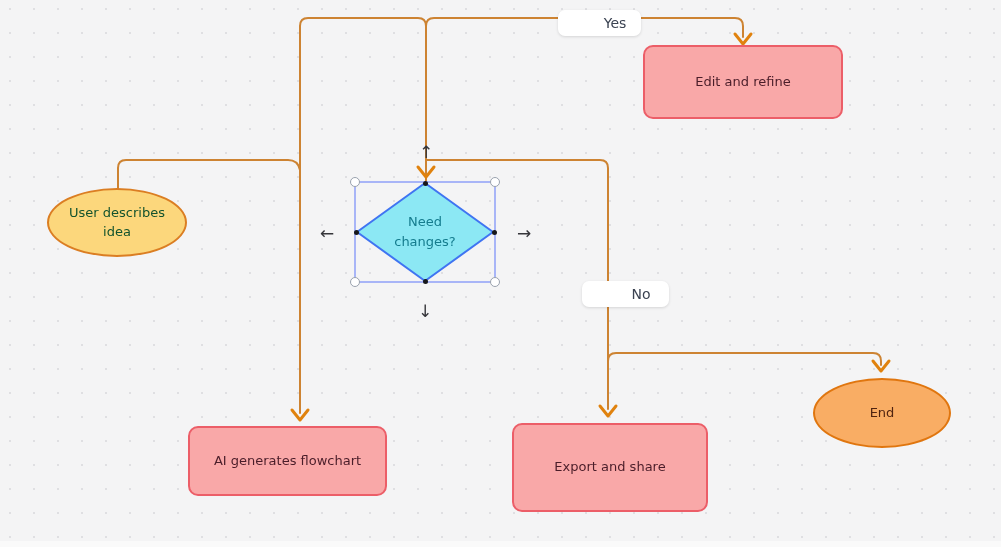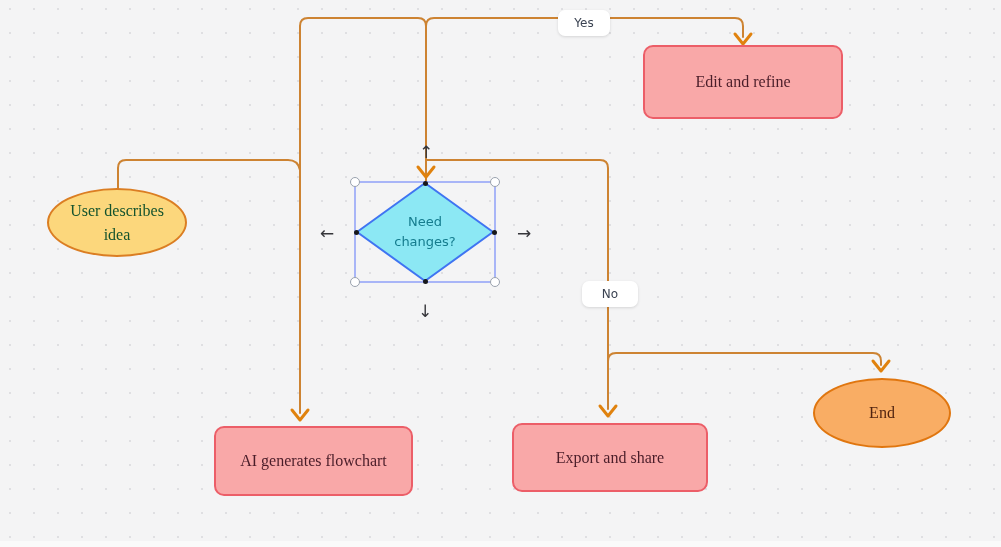--- a/index.html
+++ b/index.html
@@ -10,33 +10,33 @@
     background-image:radial-gradient(#dfdfe2 1.1px, transparent 1.2px);
     background-size:24px 24px;
     background-position:22px 21px;
   }
   .bottom-strip{position:absolute;left:0;bottom:0;width:100%;height:6px;background:#fafafa;}
   svg.edges{position:absolute;left:0;top:0;width:1001px;height:547px;pointer-events:none;}
   svg.edges path{pointer-events:stroke;}
 
   .node{position:absolute;display:flex;align-items:center;justify-content:center;
         box-sizing:border-box;text-align:center;cursor:pointer;}
-  .node .node-label{font-size:16px;line-height:1.45;font-family:Liberation Serif, serif;}
+  .node .node-label{font-size:13px;line-height:1.45;}
 
   .ellipse{border-radius:50%;}
   #n-user{left:47px;top:188px;width:140px;height:69px;background:#fcd77c;border:2px solid #db7e23;}
   #n-user .node-label{color:#14532d;width:112px;}
   #n-end{left:813px;top:378px;width:138px;height:70px;background:#f9ad64;border:2px solid #e0760f;}
   #n-end .node-label{color:#512410;text-align:right;}
 
   .proc{border-radius:10px;background:#f9a8a8;border:2px solid #ec5e68;}
   .proc .node-label{color:#4a1d29;}
   #n-edit{left:643px;top:45px;width:200px;height:74px;}
-  #n-ai{left:214px;top:426px;width:199px;height:70px;}
-  #n-export{left:512px;top:423px;width:196px;height:69px;}
+  #n-ai{left:188px;top:426px;width:199px;height:70px;}
+  #n-export{left:512px;top:423px;width:196px;height:89px;}
 
   .decision-wrap{position:absolute;left:354px;top:181px;width:142px;height:102px;cursor:pointer;}
   .decision-wrap svg{position:absolute;left:0;top:0;}
   .decision-label{position:absolute;left:0;top:0;width:100%;height:100%;
     display:flex;align-items:center;justify-content:center;text-align:center;
     color:#157c8e;font-size:13px;line-height:20px;}
   .decision-label span{width:84px;}
 
   .selection-box{position:absolute;left:354px;top:181px;width:142px;height:102px;
     border:2px solid #a8b5f7;box-sizing:border-box;pointer-events:none;}
@@ -48,21 +48,21 @@
   .m-t{left:50%;top:-2.5px;margin-left:-2.5px;} .m-b{left:50%;bottom:-2.5px;margin-left:-2.5px;}
   .m-l{left:-2.5px;top:50%;margin-top:-2.5px;} .m-r{right:-2.5px;top:50%;margin-top:-2.5px;}
 
   .dir-arrow{position:absolute;width:20px;height:20px;display:flex;align-items:center;justify-content:center;
     color:#35353a;font-size:17px;line-height:20px;cursor:pointer;user-select:none;}
   #da-up{left:416px;top:142px;} #da-down{left:415px;top:301px;}
   #da-left{left:317px;top:223px;} #da-right{left:514px;top:223px;}
 
   .edge-pill{position:absolute;background:#ffffff;border-radius:7px;
     box-shadow:0 1px 3px rgba(0,0,0,.13);display:flex;align-items:center;justify-content:center;
-    font-size:12px;color:#3b4352;cursor:pointer;}
+    font-size:14px;color:#3b4352;cursor:pointer;padding-left:31px;}
   #pill-yes{left:558px;top:10px;width:52px;height:26px;}
   #pill-no{left:582px;top:281px;width:56px;height:26px;}
 </style>
 </head>
 <body>
 
 <div class="canvas">
 
   <svg class="edges" viewBox="0 0 1001 547">
     <g fill="none" stroke="#cd8332" stroke-width="2" stroke-linecap="round" stroke-linejoin="round">

